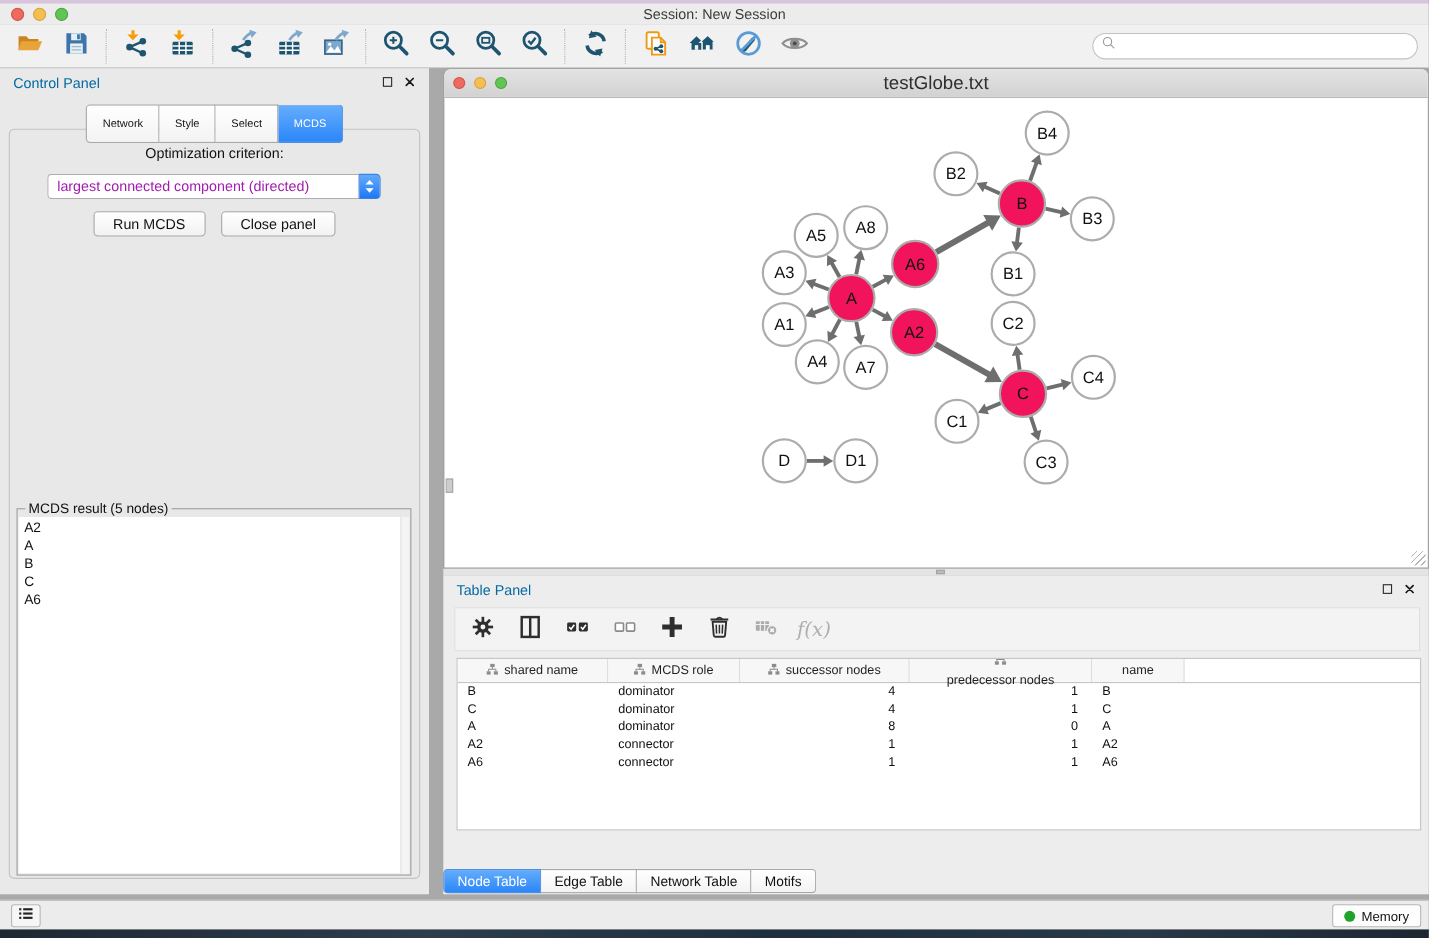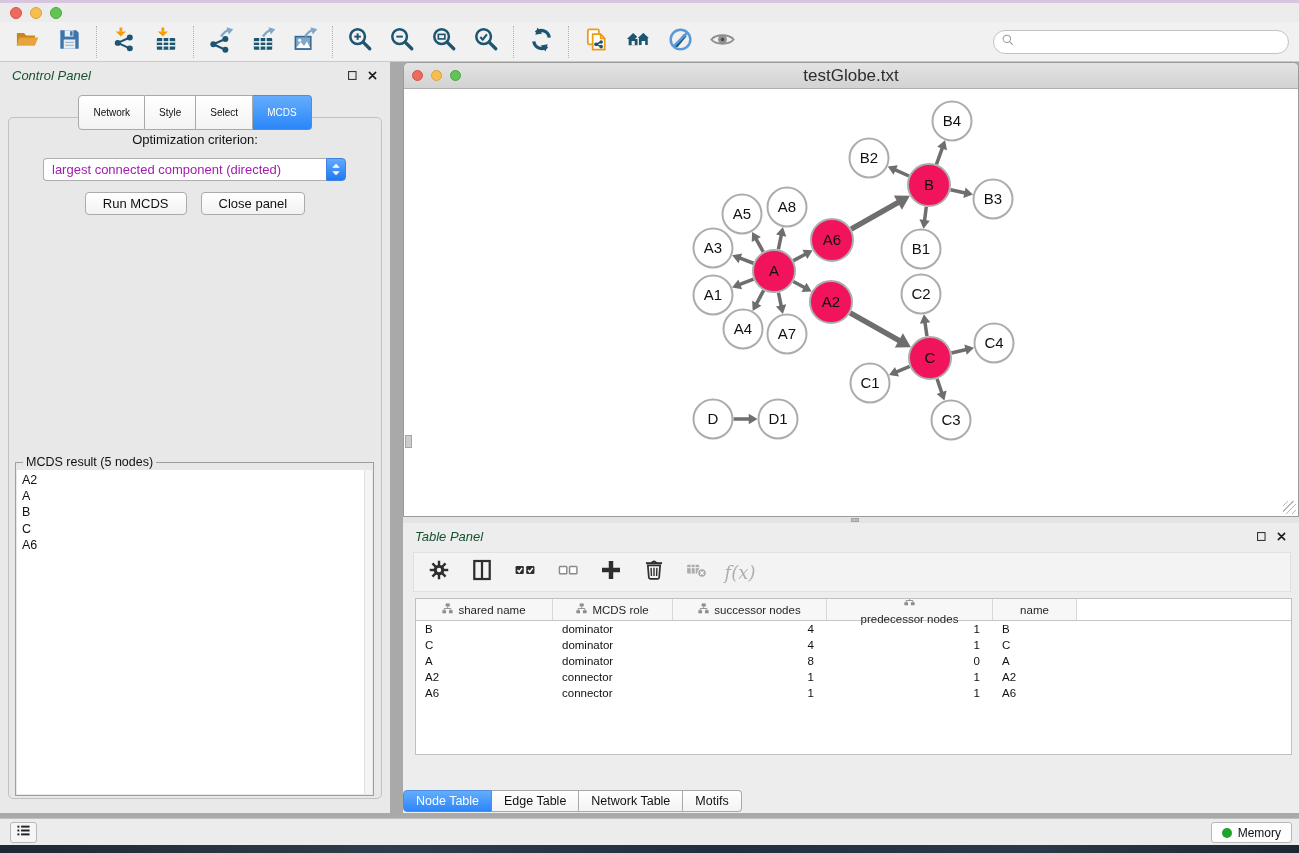--- a/index.html
+++ b/index.html
@@ -28,21 +28,21 @@
                border-radius:12px; background:#fff; display:flex; align-items:center; padding:0 6px; }
   .searchbox svg { width:16px; height:16px; flex:0 0 auto; }
   .searchbox input { border:none; outline:none; flex:1; height:18px; font-size:12px; background:transparent; }
 
   
   .main { position:absolute; top:62px; left:0; right:0; height:756px; background:#A9A9A9; }
 
   
   .control-panel { position:absolute; left:0; top:0; width:390px; height:751px; background:#E9E9E9; }
   .panel-head { height:27px; display:flex; align-items:center; padding:0 12px; }
-  .panel-title { font-size:13px; color:#14532d;font-style:italic; }
+  .panel-title { font-size:13px; color:#0369a1; }
   .panel-head-icons { margin-left:auto; display:flex; gap:9px; align-items:center; }
   .panel-head-icons svg { width:11px; height:11px; }
   .cp-tabs { position:absolute; top:33px; left:0; right:0; display:flex; justify-content:center; z-index:2; }
   .seg-btn { height:35px; padding:0 14px; font-size:10px; color:#111; display:flex; align-items:center;
              background:linear-gradient(#FFFFFF,#F3F3F3); border:1px solid #A9A9A9; border-left:none; cursor:default; }
   .seg-btn:first-child { border-left:1px solid #A9A9A9; border-radius:4px 0 0 4px; }
   .seg-btn:last-child { border-radius:0 4px 4px 0; }
   .seg-btn.active { background:linear-gradient(#64ADFD,#2B86F8); color:#fff; border-color:#4E8EE0; }
   .cp-content { position:absolute; top:55px; left:8px; right:8px; bottom:14px; background:#E8E8E8;
                 border:1px solid #C2C2C2; border-radius:5px; }
@@ -115,20 +115,21 @@
 
 <div class="app">
   <div class="top-strip"></div>
 
   <div class="titlebar">
     <div class="lights">
       <span class="light red"></span>
       <span class="light yellow"></span>
       <span class="light green"></span>
     </div>
+    <div class="win-title">Session: New Session</div>
   </div>
 
   <div class="toolbar">
     <div style="display:flex;align-items:center;height:100%;">
         <div class="tgroup">
           <div class="tbtn">
             <span><svg viewBox="0 0 28 28">
                 <path d="M3 20.5 V7.2 h7.3 l2.4 2.6 h9 v2.3" fill="#C9851F"></path>
                 <path d="M5.4 12 h19.8 l-3.6 8.5 H2.8 Z" fill="#E9A33B"></path>
               </svg></span>

